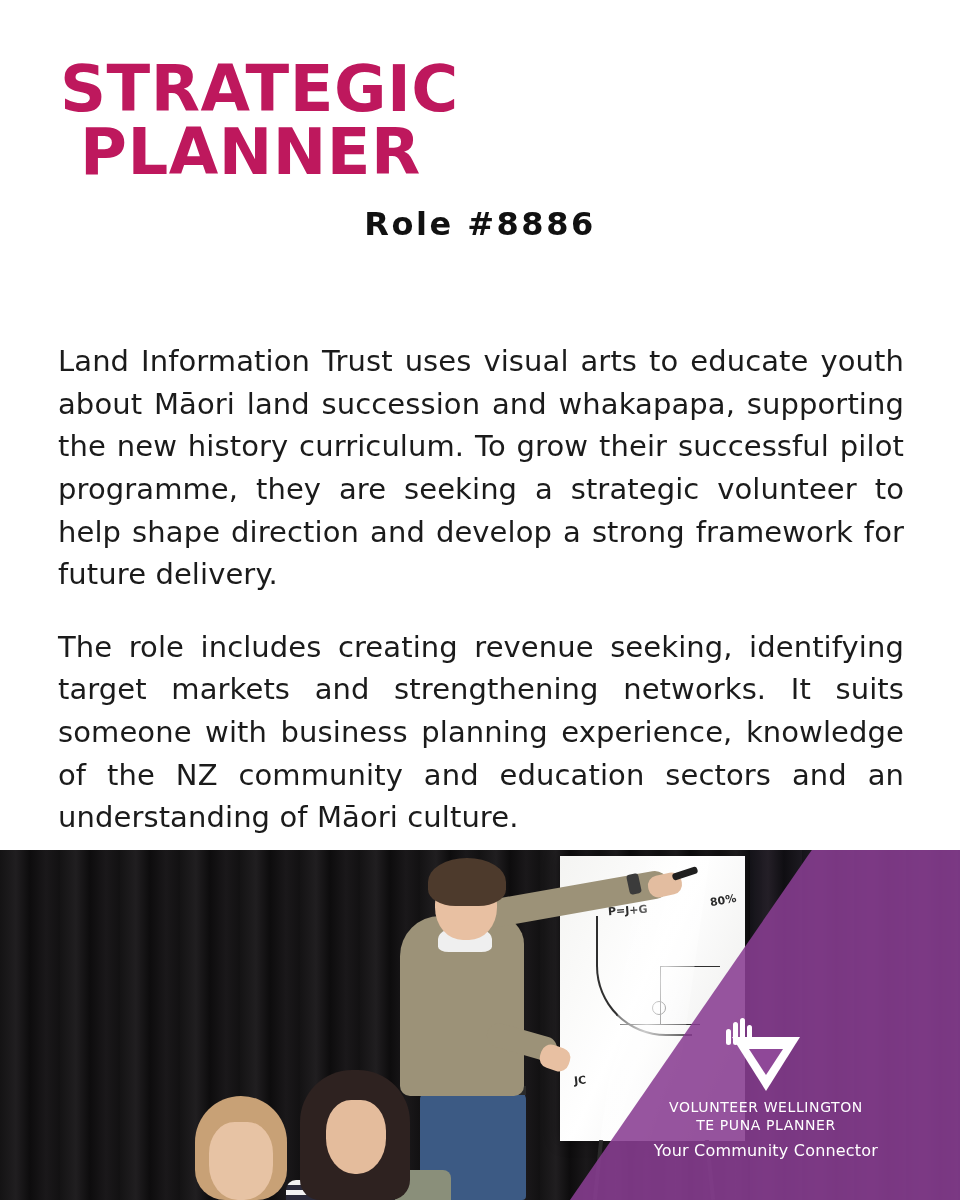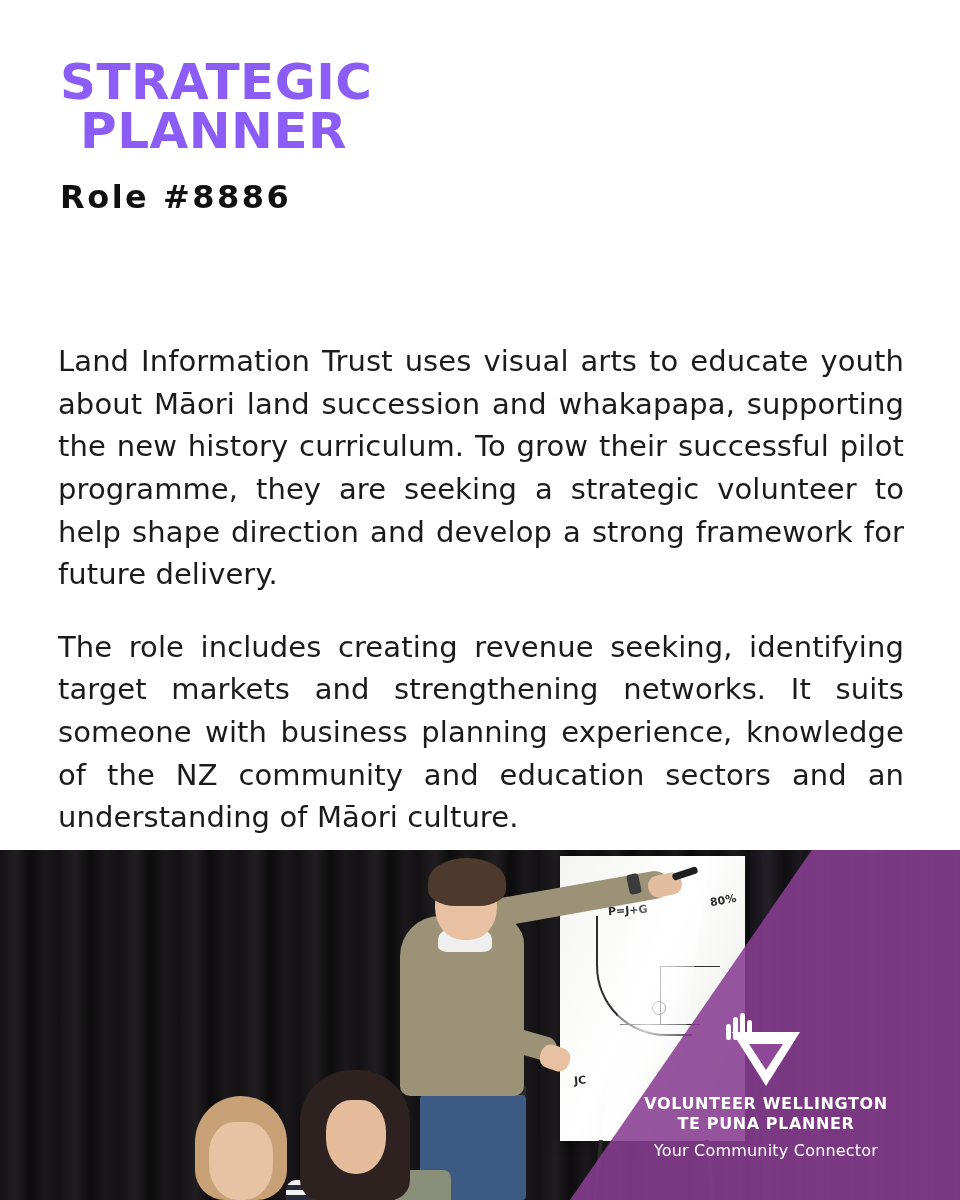--- a/index.html
+++ b/index.html
@@ -17,34 +17,35 @@
     background: #ffffff;
   }
 
   
   .header {
     padding: 58px 60px 0 60px;
   }
   .title {
     font-family: "DejaVu Sans", sans-serif;
     font-weight: 700;
-    font-size: 50px;
+    font-size: 64px;
     line-height: 0.98;
     letter-spacing: 0.5px;
-    color: #8b5cf6;
+    color: #be185d;
     text-transform: uppercase;
   }
   .title .line2 { display: block; margin-left: 20px; }
   .role-number {
     margin-top: 22px;
     font-family: "DejaVu Sans", sans-serif;
     font-weight: 700;
     font-size: 32px;
     letter-spacing: 2.5px;
     color: #111111;
+    text-align: center;
   }
 
   
   .body-copy {
     position: absolute;
     top: 340px;
     left: 58px;
     width: 846px;
   }
   .body-copy p {
@@ -340,22 +341,22 @@
     width: 5px;
     background: #ffffff;
     border-radius: 3px;
   }
   .logo-hand span:nth-child(1) { left: 0;  height: 16px; }
   .logo-hand span:nth-child(2) { left: 7px; height: 23px; }
   .logo-hand span:nth-child(3) { left: 14px; height: 27px; }
   .logo-hand span:nth-child(4) { left: 21px; height: 20px; }
   .logo-name {
     font-family: "DejaVu Sans", sans-serif;
-    font-weight: 700;
-    font-size: 16px;
+    font-weight: 400;
+    font-size: 14px;
     letter-spacing: 0.6px;
     line-height: 1.25;
   }
   .logo-tag {
     margin-top: 7px;
     font-family: "DejaVu Sans", sans-serif;
     font-size: 16px;
     letter-spacing: 0.2px;
   }
 </style>

